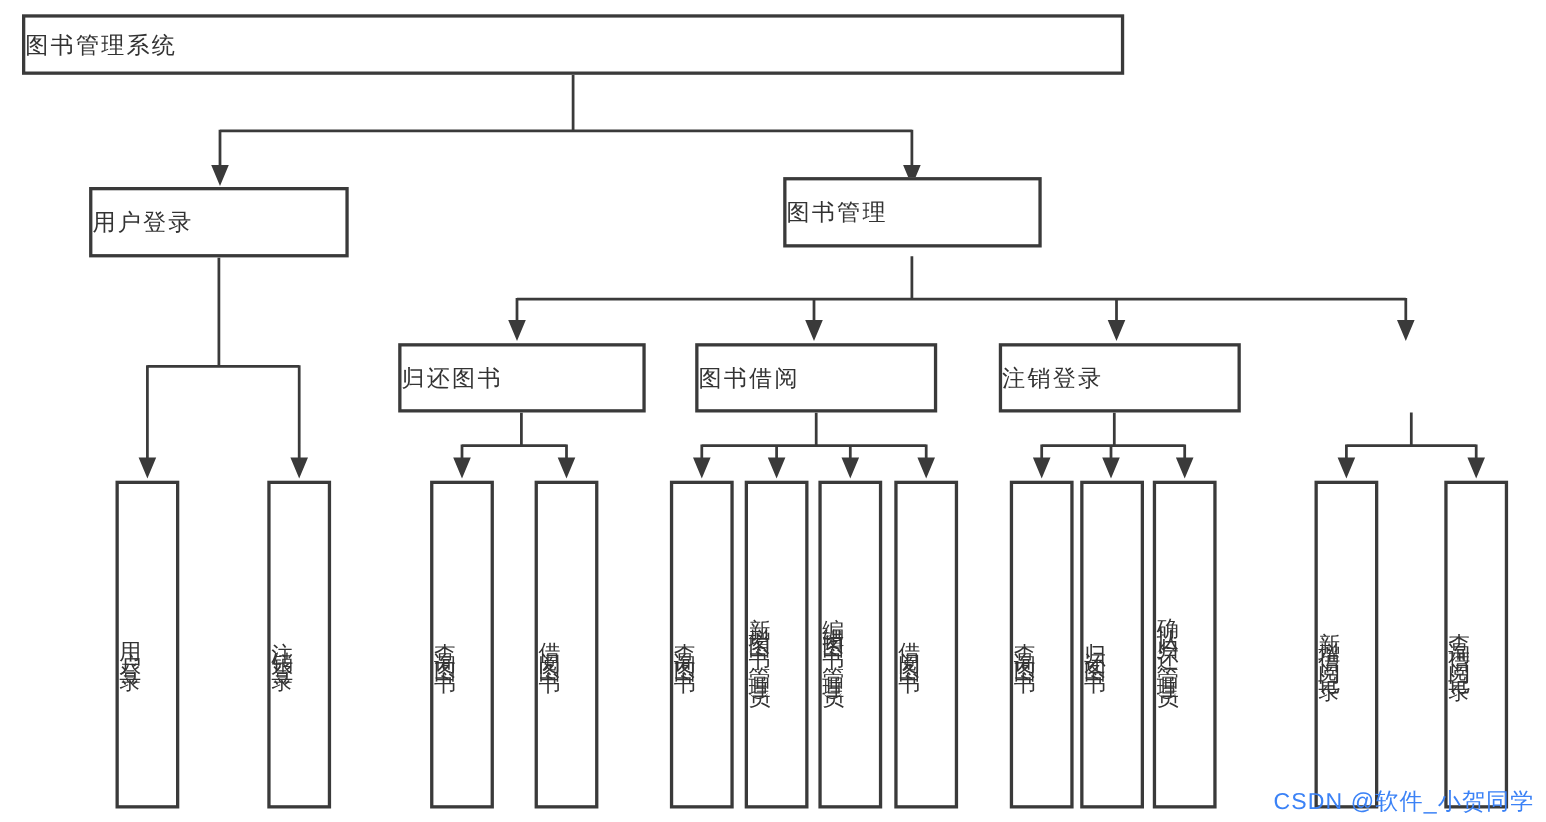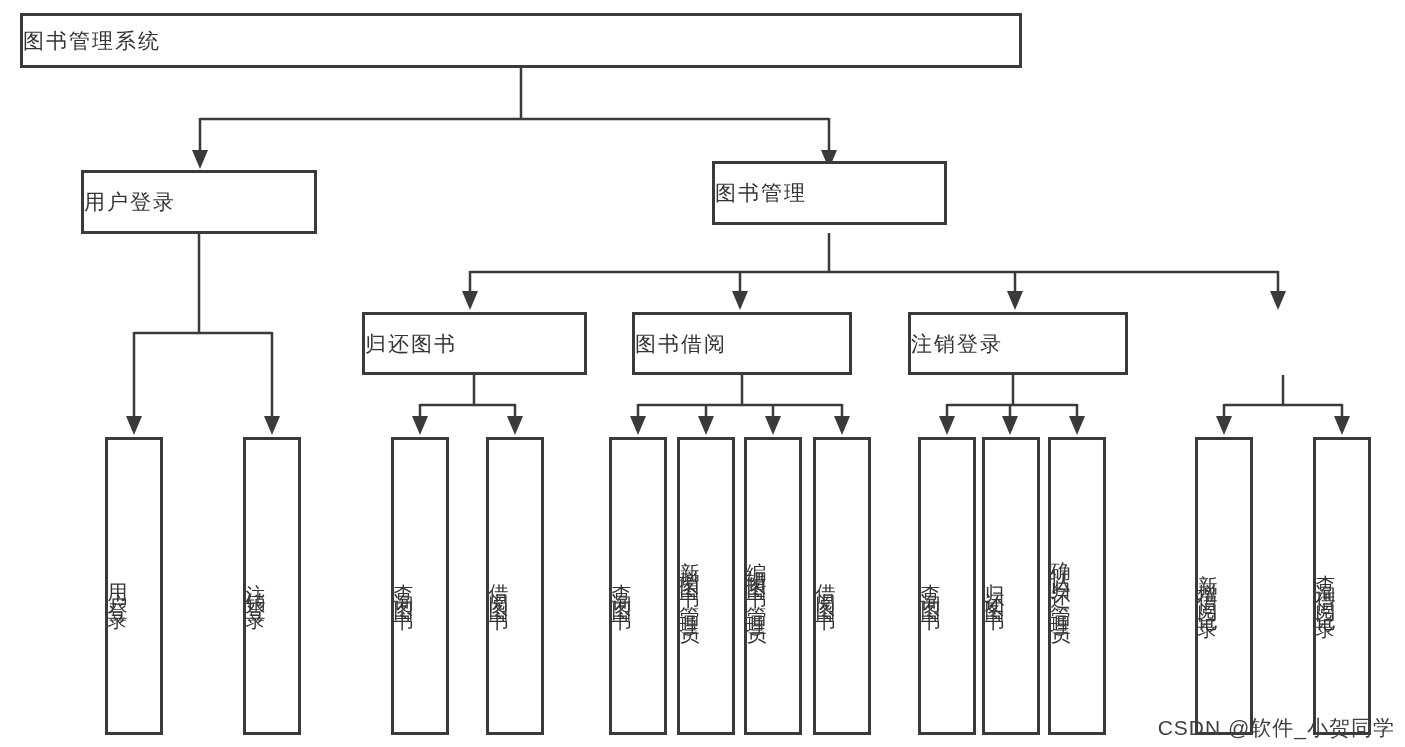--- a/index.html
+++ b/index.html
@@ -43,21 +43,21 @@
     line-height: 1;
     letter-spacing: 9px;
     color: #333333;
     white-space: nowrap;
   }
   .watermark {
     position: absolute;
     right: 10px;
     bottom: 5px;
     font-size: 21px;
-    color: #404040;
+    color: #3b82f6;
     letter-spacing: 1px;
     white-space: nowrap;
     pointer-events: none;
     margin-left: 24px;
   }
 </style>
 </head>
 <body>
 
 <div class="canvas">

